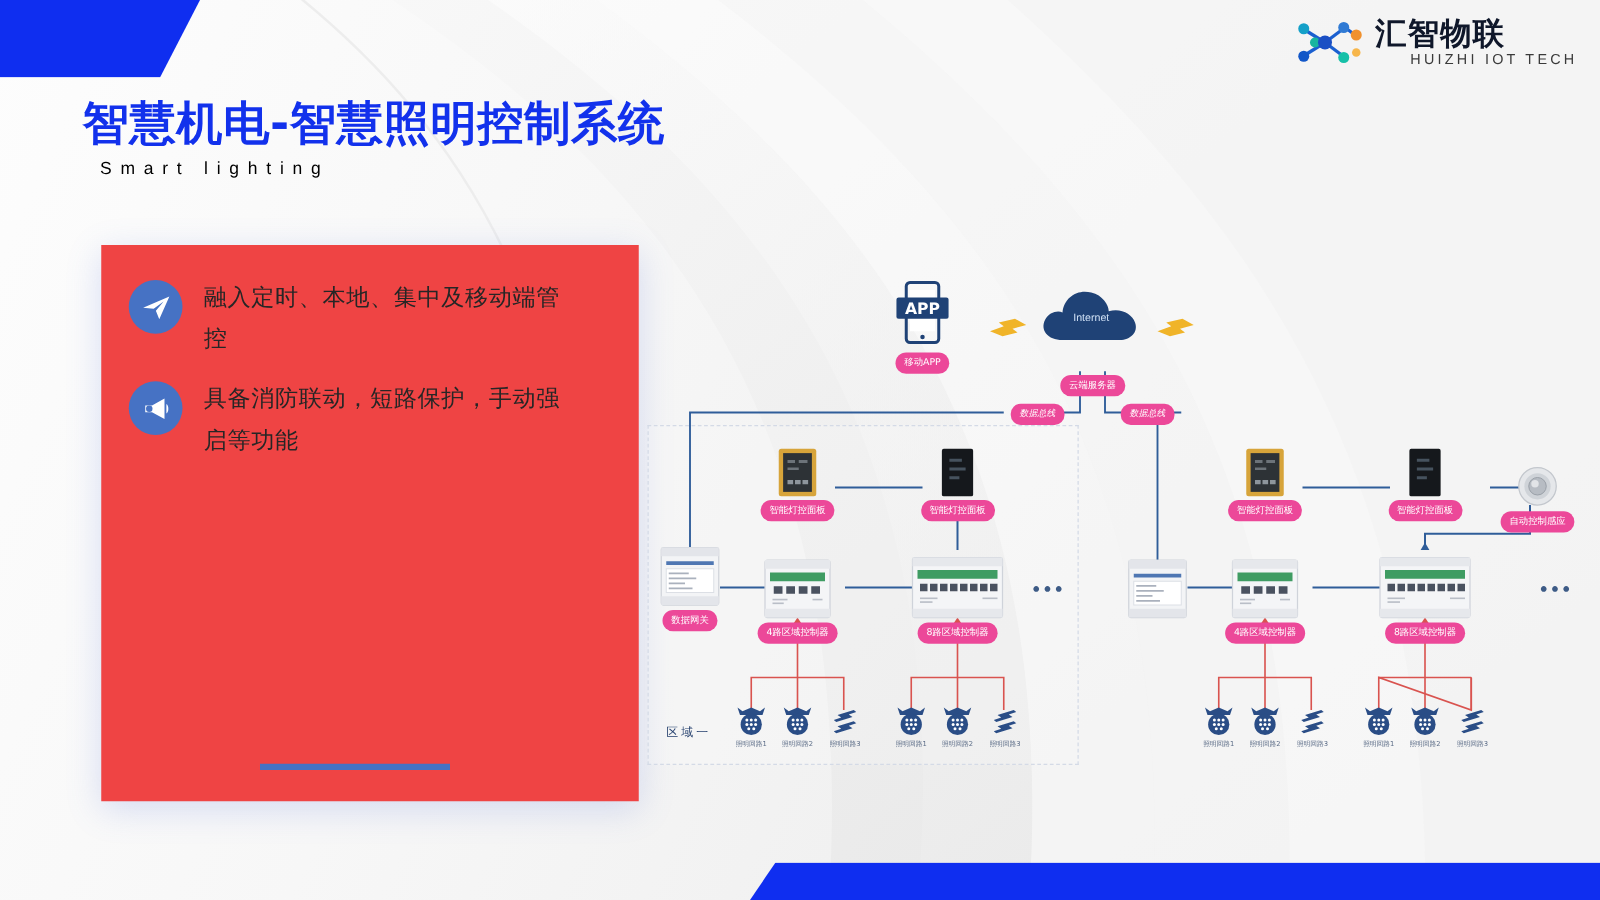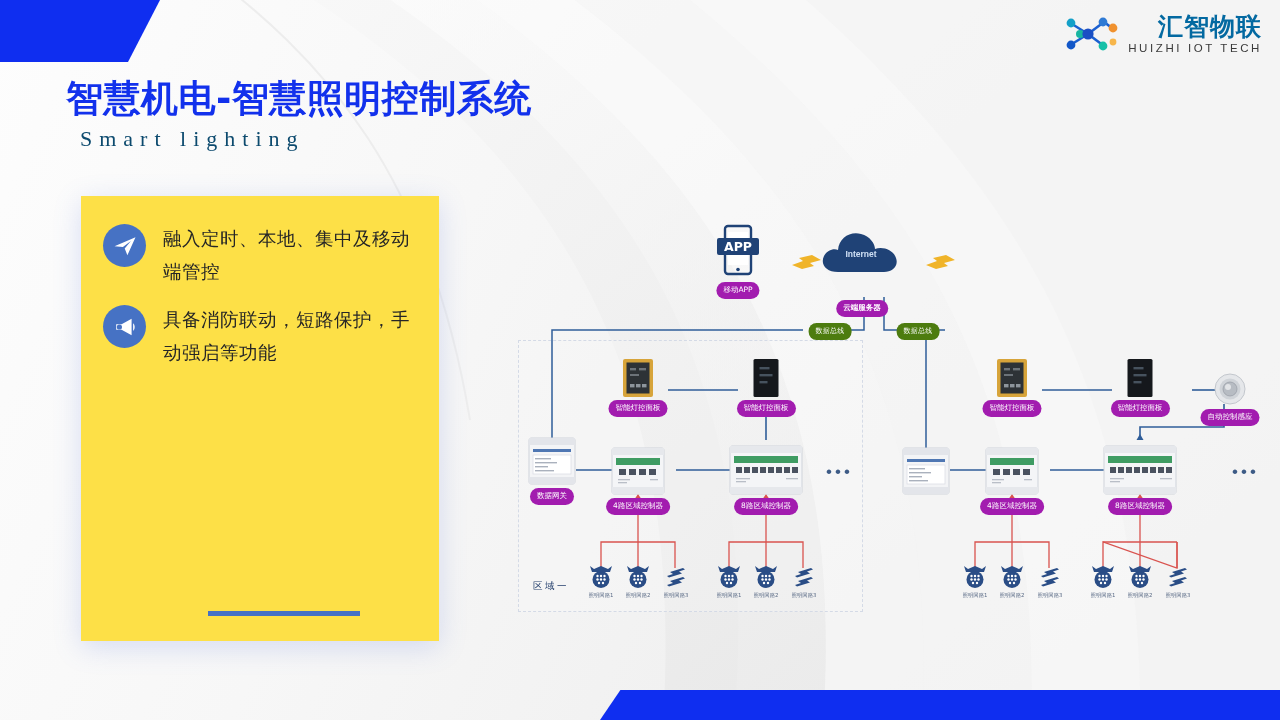--- a/index.html
+++ b/index.html
@@ -23,42 +23,42 @@
   .corner-br {
     position:absolute; left:600px; top:690px; width:680px; height:30px;
     background:#0f2ef0;
     clip-path: polygon(3% 0, 100% 0, 100% 100%, 0 100%);
   }
 
   
   #logo { position:absolute; right:18px; top:14px; display:flex; align-items:center; gap:8px; }
   #logo-mark { width:58px; height:40px; flex:none; }
   #logo-text { display:flex; flex-direction:column; line-height:1; }
-  #logo-cn { font-size:25px; font-weight:bold; color:#0369a1; letter-spacing:1px;
-             font-family:"DejaVu Sans", sans-serif;text-align:right; }
+  #logo-cn { font-size:25px; font-weight:bold; color:#0f172a; letter-spacing:1px;
+             font-family:"DejaVu Sans", sans-serif; }
   #logo-en { font-size:11.5px; color:#3a3a3a; letter-spacing:2.6px; margin-top:4px;
-             font-family:"Liberation Sans", sans-serif; }
+             font-family:"Liberation Sans", sans-serif;margin-left:28px; }
 
   
   #title {
     position:absolute; left:66px; top:74px;
     font-size:37px; font-weight:bold; color:#1231ec;
     letter-spacing:0.5px; white-space:nowrap;
     font-family:"DejaVu Sans", sans-serif;
   }
   #subtitle {
     position:absolute; left:80px; top:126px;
-    font-size:22px; color:#0c4a6e; letter-spacing:7px;
-    font-family:Liberation Serif, serif;
+    font-size:14px; color:#000000; letter-spacing:7px;
+    font-family:Liberation Sans, sans-serif;
   }
 
   
   #card {
-    position:absolute; left:81px; top:196px; width:358px; height:445px;
-    background:#fde047;
+    position:absolute; left:81px; top:196px; width:430px; height:445px;
+    background:#ef4444;
     box-shadow: 0 6px 26px rgba(90,120,220,0.22);
   }
   #feature-list { padding:26px 20px 0 22px; }
   .feature { display:flex; align-items:flex-start; margin-bottom:15px; }
   .feat-icon {
     width:43px; height:43px; border-radius:50%; background:#4672c4;
     flex:none; margin-right:17px; margin-top:2px;
     display:flex; align-items:center; justify-content:center;
   }
   .feat-icon svg { width:24px; height:24px; fill:#ffffff; }
@@ -84,26 +84,26 @@
     position:absolute; bottom:18px; font-size:9.5px; color:#25406e; letter-spacing:2.5px;
     font-family:"DejaVu Sans", sans-serif; white-space:nowrap;
   }
 
   .pill {
     position:absolute; background:#1f4276; color:#fff;
     font-size:7.5px; border-radius:9px; padding:3px 7px 3.5px;
     white-space:nowrap; font-family:"DejaVu Sans", sans-serif;
     letter-spacing:0.2px; transform:translateX(-50%);
   }
-  .pill-bus { background:#4d7c0f; font-size:7px; border-radius:8px; }
+  .pill-bus { background:#ec4899; font-size:7px; border-radius:8px;font-style:italic; }
 
   .node { position:absolute; transform:translateX(-50%); }
   .node-cap {
     position:absolute; left:50%; transform:translateX(-50%);
-    background:#a21caf; color:#fff; font-size:7.5px; border-radius:9px;
+    background:#ec4899; color:#fff; font-size:7.5px; border-radius:9px;
     padding:3px 7px 3.5px; white-space:nowrap;
     font-family:"DejaVu Sans", sans-serif;
   }
   .tiny-cap {
     position:absolute; transform:translateX(-50%);
     font-size:5.4px; color:#5a6b86; white-space:nowrap;
     font-family:"DejaVu Sans", sans-serif;
   }
   .ellipsis {
     position:absolute; font-size:17px; color:#3d5b86; letter-spacing:3px;
@@ -264,21 +264,21 @@
       <text x="21" y="27" font-size="12.5" font-weight="bold" fill="#ffffff" text-anchor="middle" font-family="DejaVu Sans, sans-serif">APP</text>
       <circle cx="21" cy="45.5" r="1.8" fill="#1f4276"></circle>
     </svg>
     <div class="node-cap" style="top:58px;">移动APP</div>
   </div>
 
   <svg style="position:absolute; left:282px; top:40px;" width="34" height="20" viewBox="0 0 34 20">
     <path d="M2 13 L13 9 L9 6 L22 3 L31 8 L20 11 L24 14 L12 17 Z" fill="#f0b429"></path>
   </svg>
 
-  <div class="node" style="left:354px; top:14px;font-weight:bold;">
+  <div class="node" style="left:366px; top:14px;">
     <svg width="88" height="50" viewBox="0 0 88 50">
       <path d="M20 46 C8 46 2 38 6 30 C9 24 16 22 20 24 C21 12 32 5 43 8 C52 10 57 18 57 23 C66 20 76 25 78 32 C81 40 74 46 66 46 Z" fill="#1f4276"></path>
       <text x="43" y="31" font-size="8.5" fill="#cfe0f5" text-anchor="middle" font-family="Liberation Sans, sans-serif">Internet</text>
     </svg>
     <div class="node-cap" style="top:58px;margin-top:16px;">云端服务器</div>
   </div>
 
   <svg style="position:absolute; left:416px; top:40px;" width="34" height="20" viewBox="0 0 34 20">
     <path d="M2 13 L13 9 L9 6 L22 3 L31 8 L20 11 L24 14 L12 17 Z" fill="#f0b429"></path>
   </svg>

